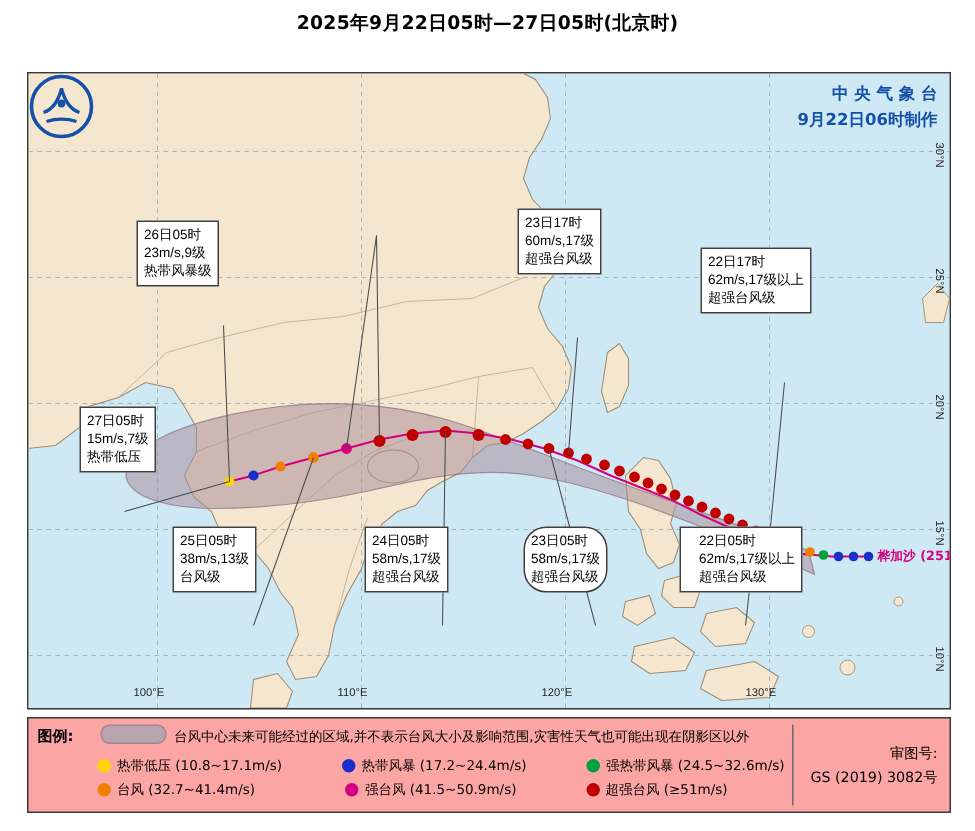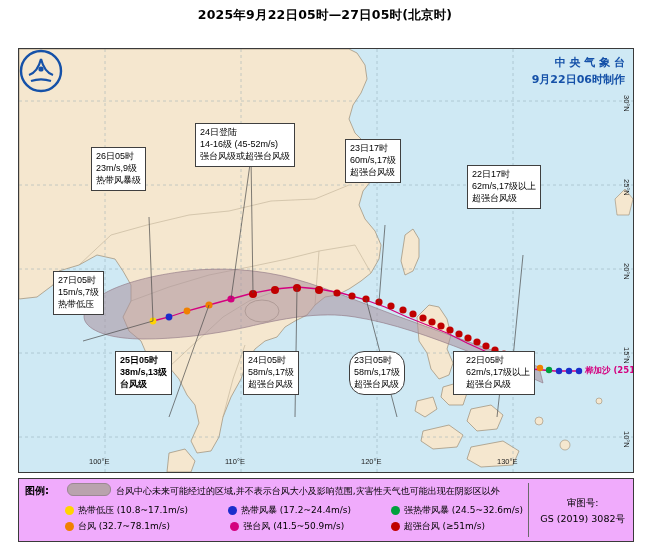--- a/index.html
+++ b/index.html
@@ -44,21 +44,21 @@
   }
 
   .stormlabel{
     position:absolute;font-size:8.5px;color:#d4007f;font-weight:bold;
     white-space:nowrap;
   }
 
   
   .legend{
     position:absolute;left:18px;top:478px;width:614px;height:62px;
-    border:1px solid #3a3a3a;background:#f0abfc;text-decoration:underline;
+    border:1px solid #3a3a3a;background:#fca5a5;text-decoration:underline;
   }
   .legend-title{
     position:absolute;left:6px;top:5px;font-size:10px;font-weight:bold;color:#000;
   }
   .legend-cone-row{
     position:absolute;left:48px;top:4px;font-size:9px;color:#000;white-space:nowrap;
   }
   .cone-swatch{
     display:inline-block;width:42px;height:11px;border-radius:6px;
     background:#b9a3ad;vertical-align:-2px;margin-right:5px;
@@ -71,21 +71,21 @@
   .lg-row{display:flex;gap:0;margin-top:3px;}
   .lg-cell{display:flex;align-items:center;white-space:nowrap;margin-left:40px;}
   .lg-c1{width:175px;}
   .lg-c2{width:168px;}
   .lg-c3{width:auto;}
   .dot{
     width:9px;height:9px;border-radius:50%;display:inline-block;margin-right:4px;
     flex:0 0 auto;
   }
   .approval{
-    position:absolute;right:8px;top:16px;text-align:center;font-size:9.5px;color:#000;
+    position:absolute;right:8px;top:16px;text-align:right;font-size:9.5px;color:#000;
     line-height:1.7;
   }
   .vdiv{
     position:absolute;right:104px;top:4px;width:1px;height:54px;background:#6a6a6a;
   }
 </style>
 </head>
 <body>
 
 <div class="title-block">
@@ -249,25 +249,20 @@
   <div class="grid-label" style="left:478px;top:408px;">130°E</div>
 
   <div class="grid-label" style="right:2px;top:46px;writing-mode:vertical-rl;">30°N</div>
   <div class="grid-label" style="right:2px;top:130px;writing-mode:vertical-rl;">25°N</div>
   <div class="grid-label" style="right:2px;top:214px;writing-mode:vertical-rl;">20°N</div>
   <div class="grid-label" style="right:2px;top:298px;writing-mode:vertical-rl;">15°N</div>
   <div class="grid-label" style="right:2px;top:382px;writing-mode:vertical-rl;">10°N</div>
 
   <div class="stormlabel" style="left:566px;top:316px;">桦加沙 (2518)</div>
 
-  <div class="callout" style="left:176px;top:74px;">
-    <div>24日登陆</div>
-    <div>14-16级 (45-52m/s)</div>
-    <div>强台风级或超强台风级</div>
-  </div>
 
   <div class="callout" style="left:72px;top:98px;">
     <div>26日05时</div>
     <div>23m/s,9级</div>
     <div>热带风暴级</div>
   </div>
 
   <div class="callout" style="left:326px;top:90px;">
     <div>23日17时</div>
     <div>60m/s,17级</div>
@@ -279,21 +274,21 @@
     <div>62m/s,17级以上</div>
     <div>超强台风级</div>
   </div>
 
   <div class="callout" style="left:6px;top:222px;margin-left:28px;">
     <div>27日05时</div>
     <div>15m/s,7级</div>
     <div>热带低压</div>
   </div>
 
-  <div class="callout" style="left:96px;top:302px;font-weight:bold;">
+  <div class="callout" style="left:96px;top:302px;">
     <div>25日05时</div>
     <div>38m/s,13级</div>
     <div>台风级</div>
   </div>
 
   <div class="callout" style="left:224px;top:302px;">
     <div>24日05时</div>
     <div>58m/s,17级</div>
     <div>超强台风级</div>
   </div>
@@ -330,21 +325,21 @@
         <span>热带风暴 (17.2~24.4m/s)</span>
       </div>
       <div class="lg-cell lg-c3">
         <span class="dot" style="background:#00a03c"></span>
         <span>强热带风暴 (24.5~32.6m/s)</span>
       </div>
     </div>
     <div class="lg-row">
       <div class="lg-cell lg-c1">
         <span class="dot" style="background:#f08000"></span>
-        <span>台风 (32.7~78.1m/s)</span>
+        <span>台风 (32.7~41.4m/s)</span>
       </div>
       <div class="lg-cell lg-c2">
         <span class="dot" style="background:#d4007f"></span>
         <span>强台风 (41.5~50.9m/s)</span>
       </div>
       <div class="lg-cell lg-c3">
         <span class="dot" style="background:#c00000"></span>
         <span>超强台风 (≥51m/s)</span>
       </div>
     </div>

